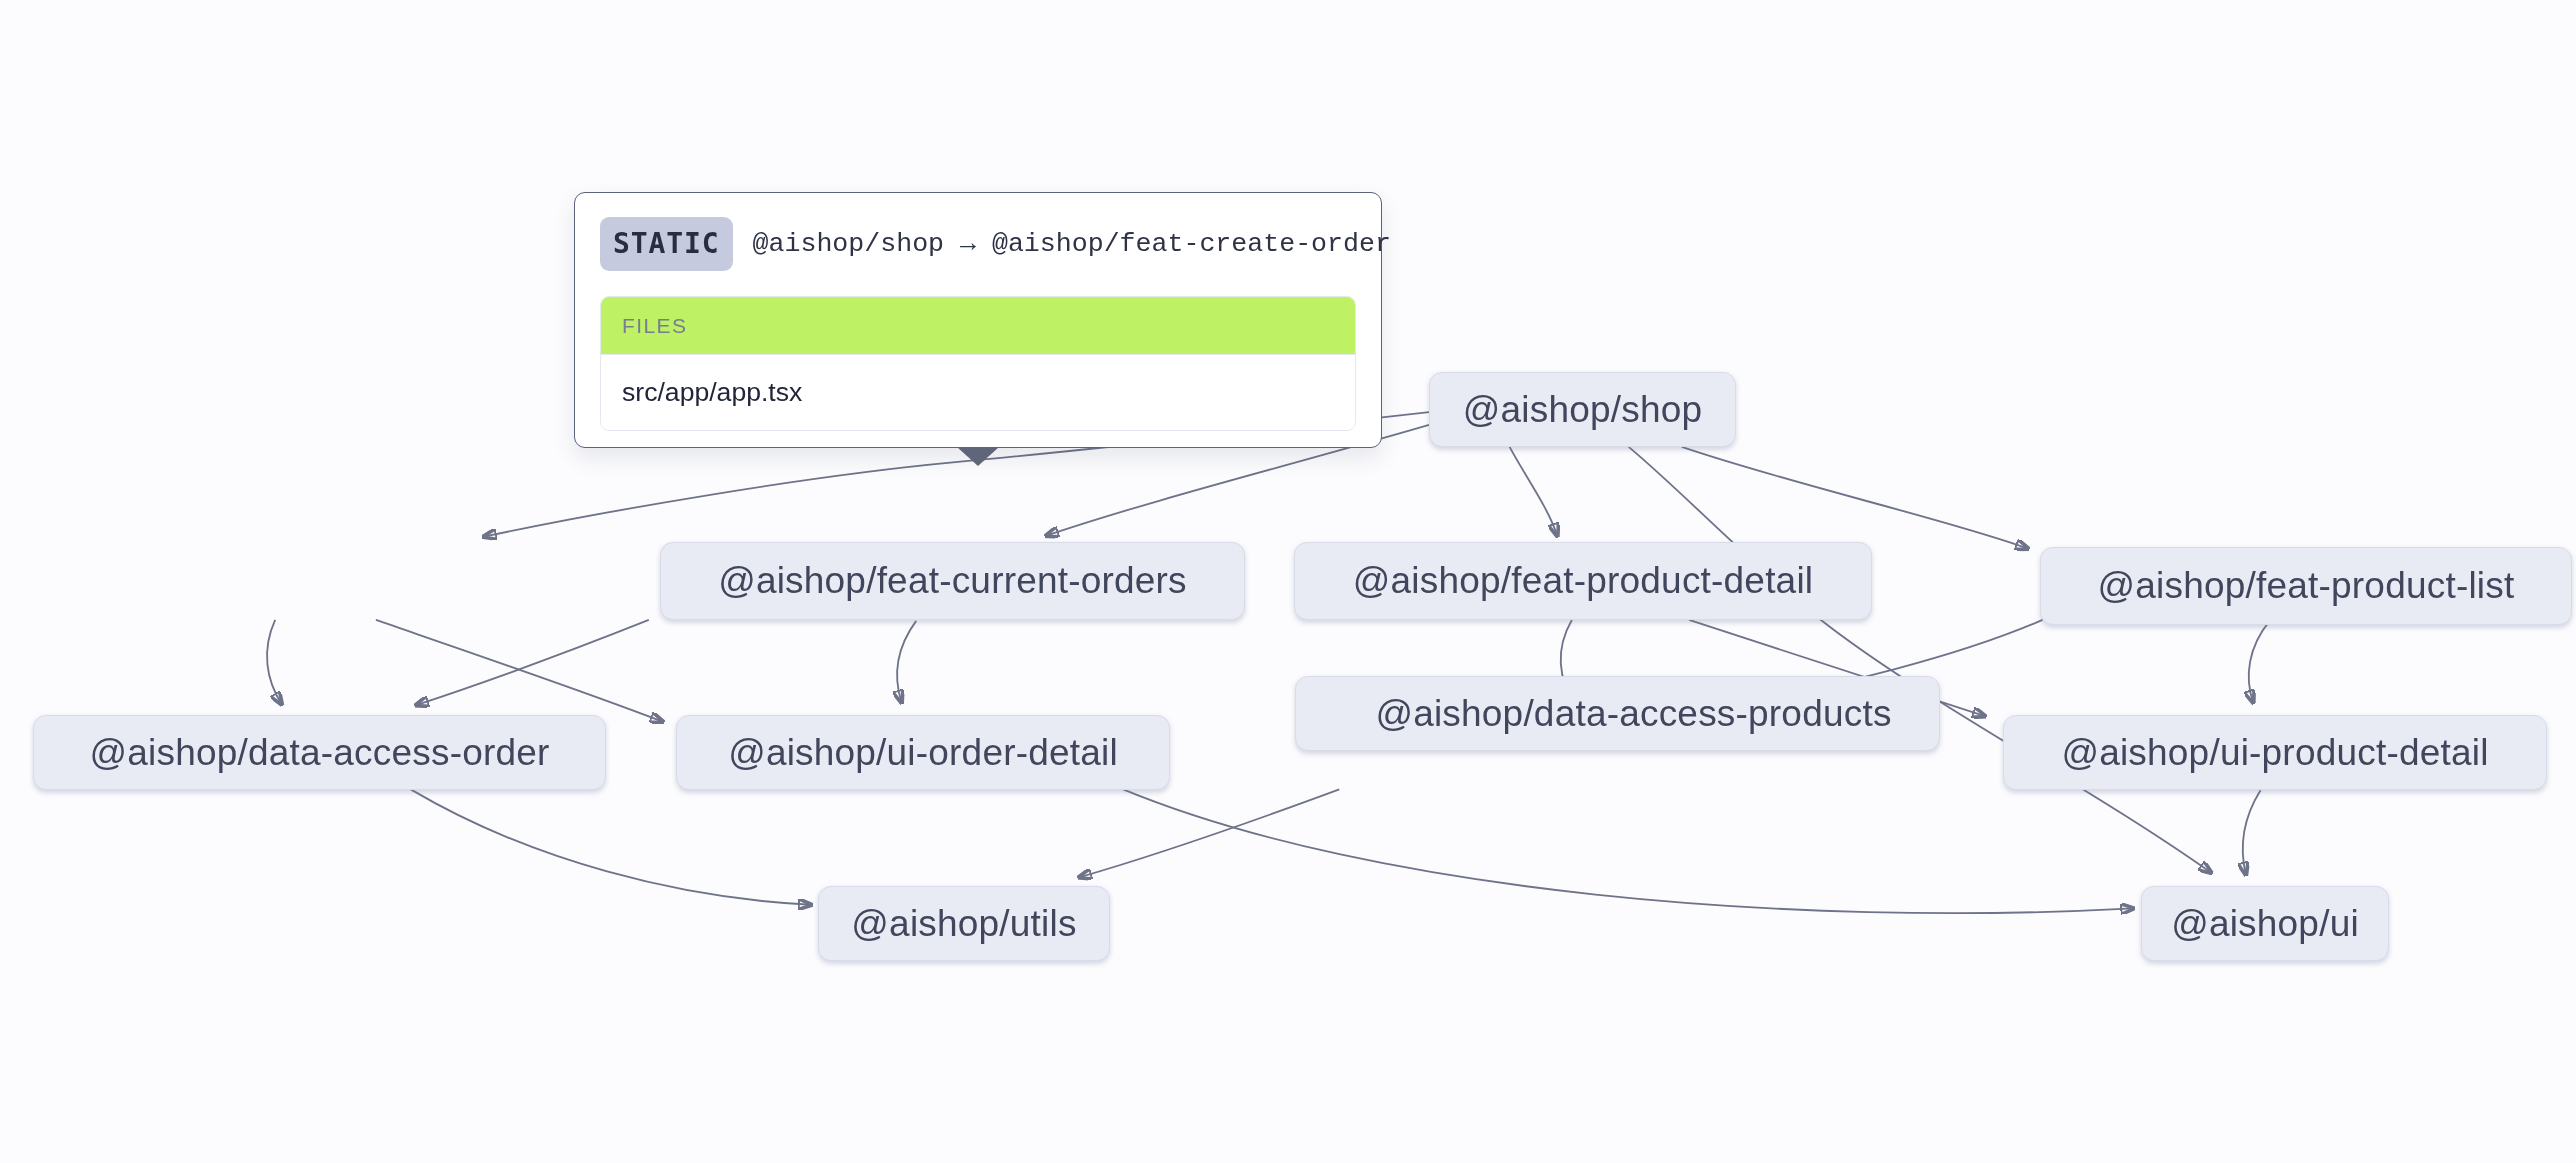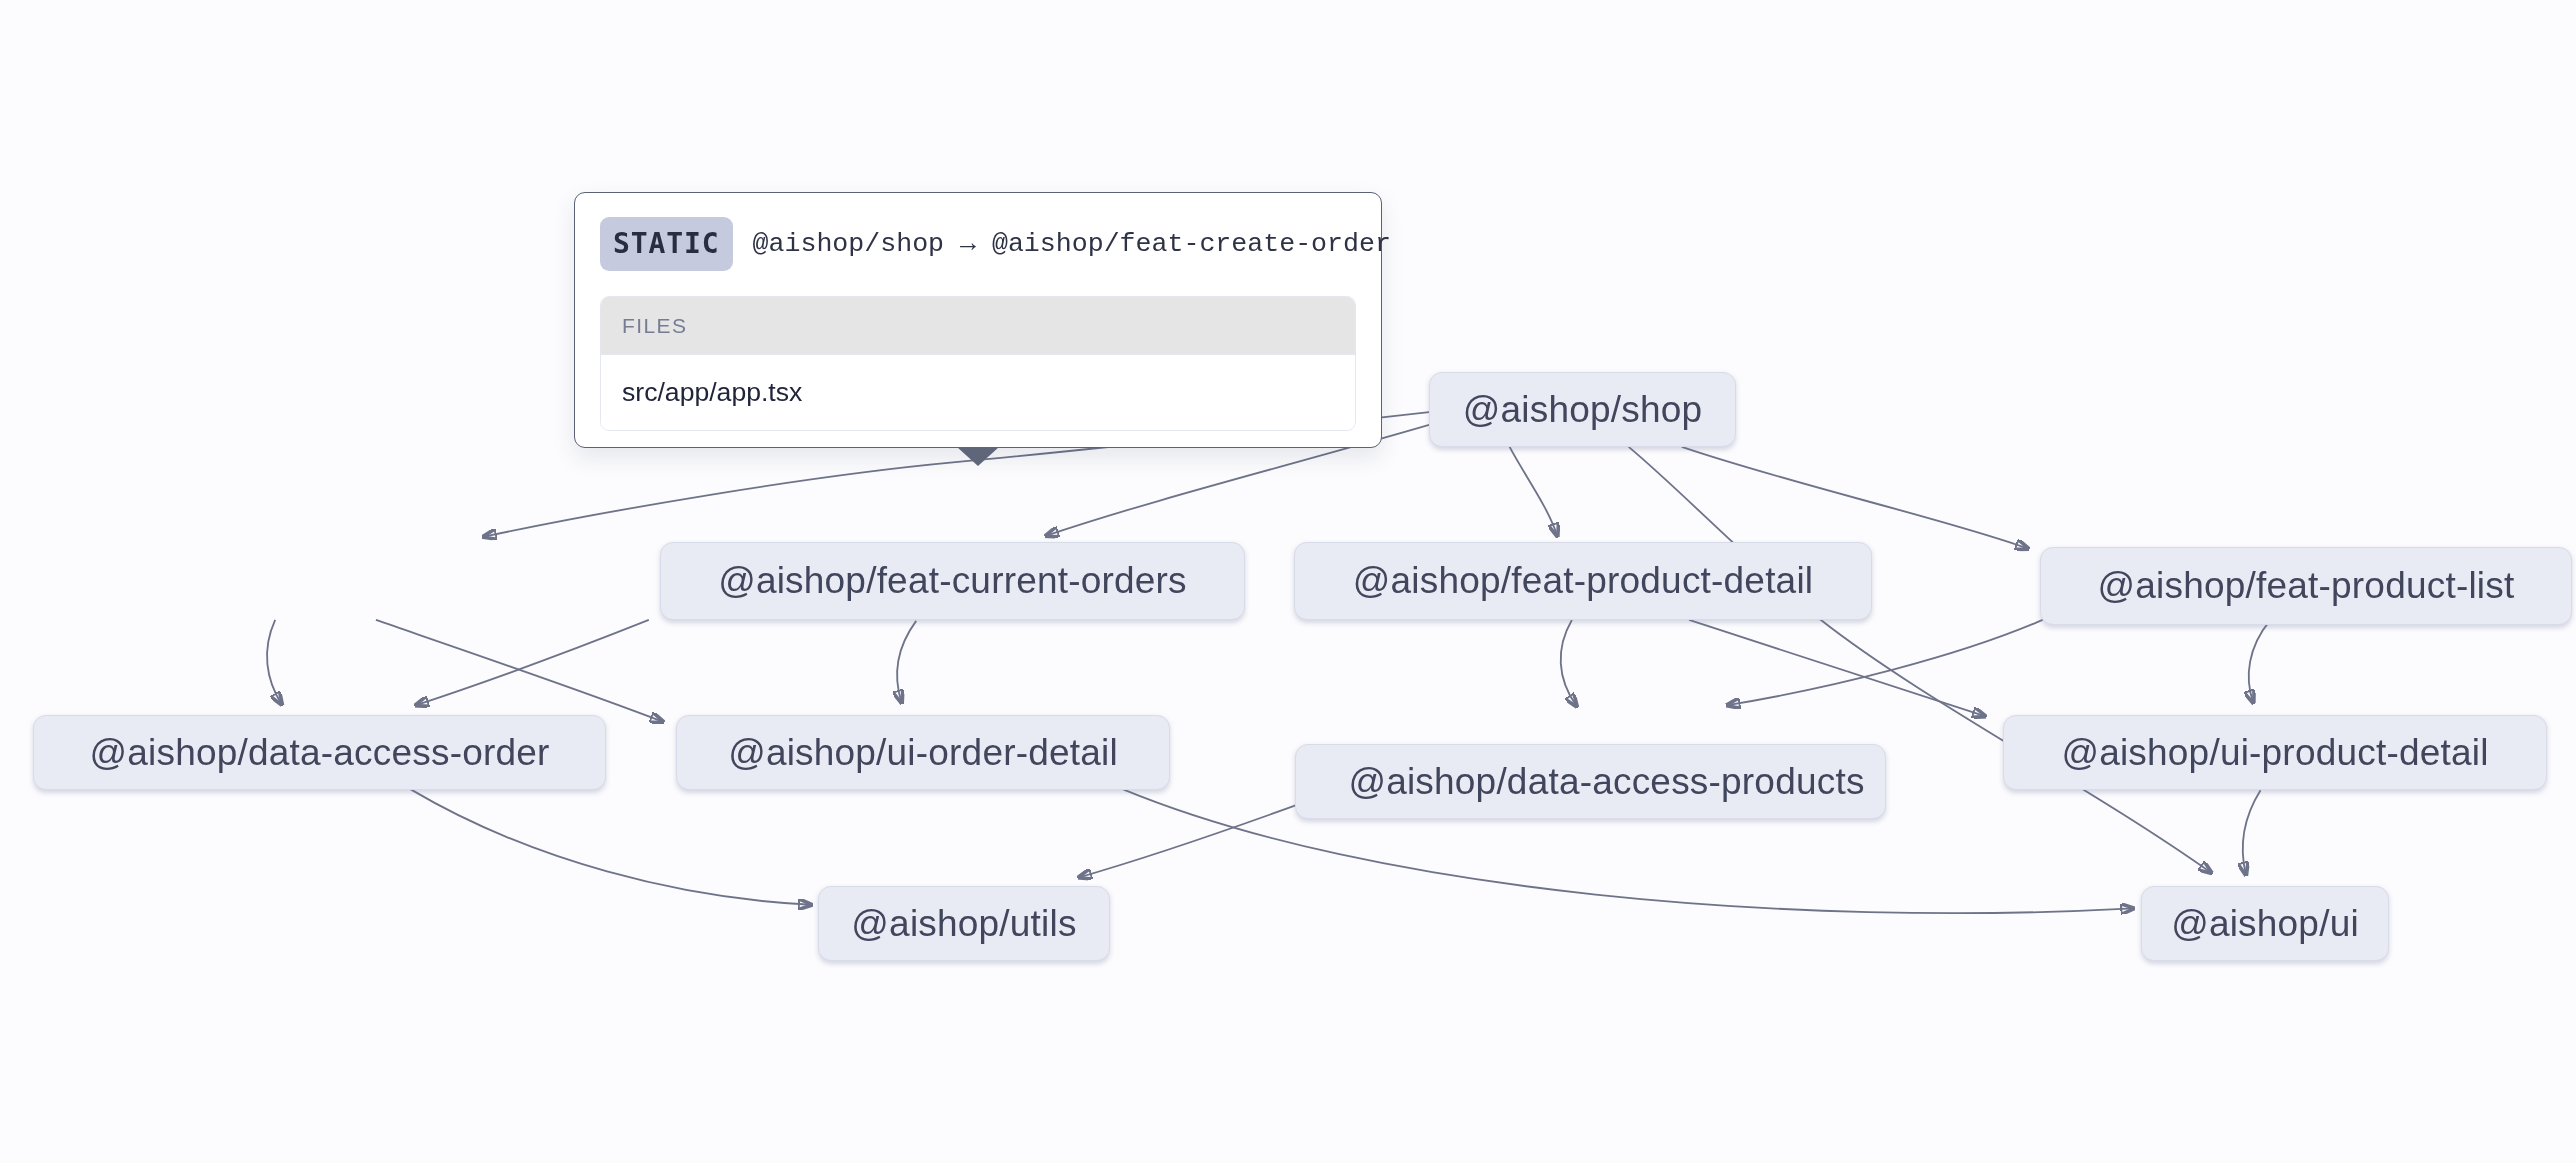--- a/index.html
+++ b/index.html
@@ -72,21 +72,21 @@
     color: #2e3345;
     white-space: nowrap;
   }
   .files-box {
     margin: 25px 25px 0 25px;
     border: 0.9px solid #e4e7f0;
     border-radius: 9.2px;
     overflow: hidden;
   }
   .files-header {
-    background: #e5e5e5;
+    background: #bef264;
     border-bottom: 0.9px solid #e4e7f0;
     padding: 16.5px 21px;
     font-size: 21px;
     letter-spacing: 1.4px;
     color: #767c92;
   }
   .file-row {
     background: #ffffff;
     padding: 22px 21px;
     font-size: 26.6px;
@@ -131,21 +131,21 @@
   <div class="node" style="left:660px;top:542px;width:585px;height:78px;">@aishop/feat-current-orders</div>
 
   <div class="node" style="left:1294px;top:542px;width:578px;height:78px;">@aishop/feat-product-detail</div>
 
   <div class="node" style="left:2040px;top:547px;width:532px;height:78px;">@aishop/feat-product-list</div>
 
   <div class="node" style="left:33px;top:715px;width:573px;height:75px;">@aishop/data-access-order</div>
 
   <div class="node" style="left:676px;top:715px;width:494px;height:75px;">@aishop/ui-order-detail</div>
 
-  <div class="node" style="left:1295px;top:744px;width:591px;height:75px;padding-left:32px;">@aishop/data-access-products</div>
+  <div class="node" style="left:1295px;top:676px;width:645px;height:75px;padding-left:32px;">@aishop/data-access-products</div>
 
   <div class="node" style="left:2003px;top:715px;width:544px;height:75px;">@aishop/ui-product-detail</div>
 
   <div class="node" style="left:818px;top:886px;width:292px;height:75px;">@aishop/utils</div>
 
   <div class="node" style="left:2141px;top:886px;width:248px;height:75px;">@aishop/ui</div>
 
   <div class="tooltip">
     <div class="tooltip-title-row">
       <span class="type-badge">STATIC</span>

